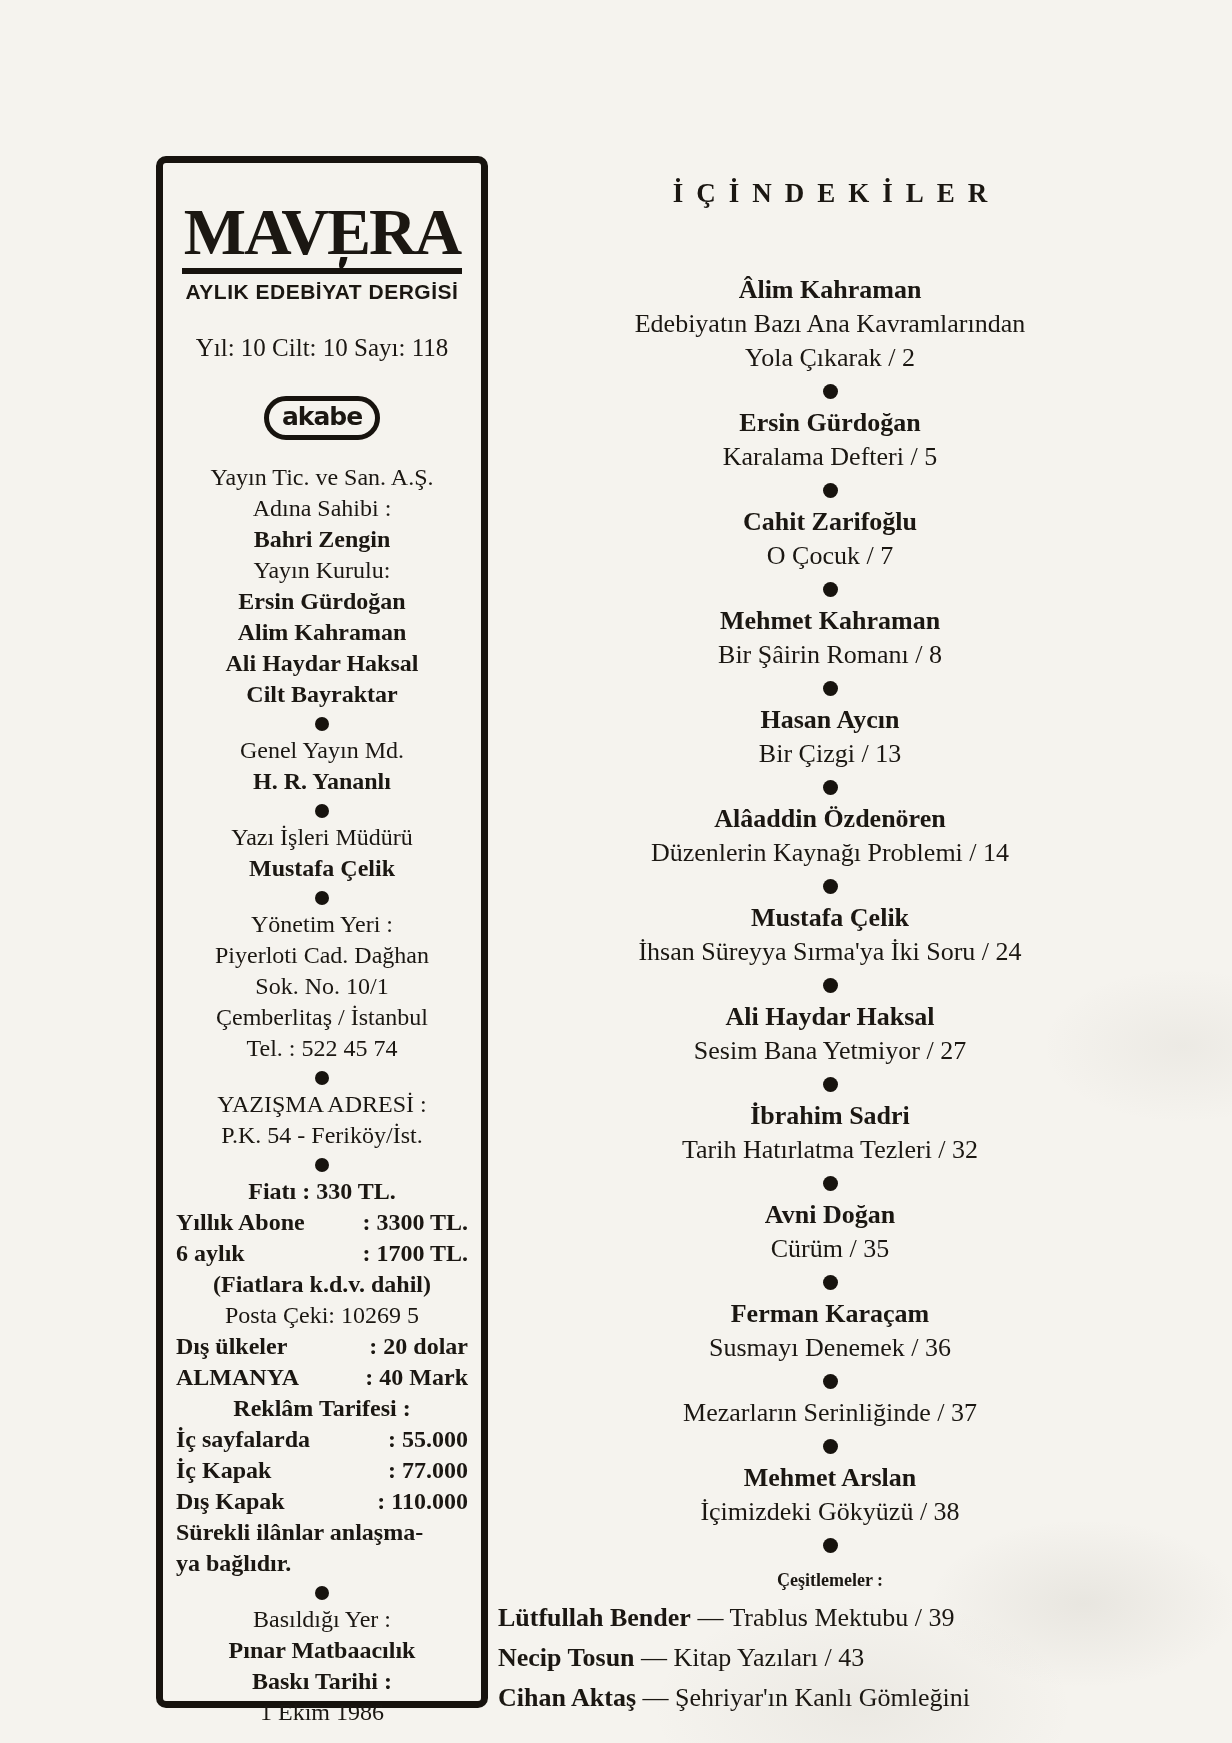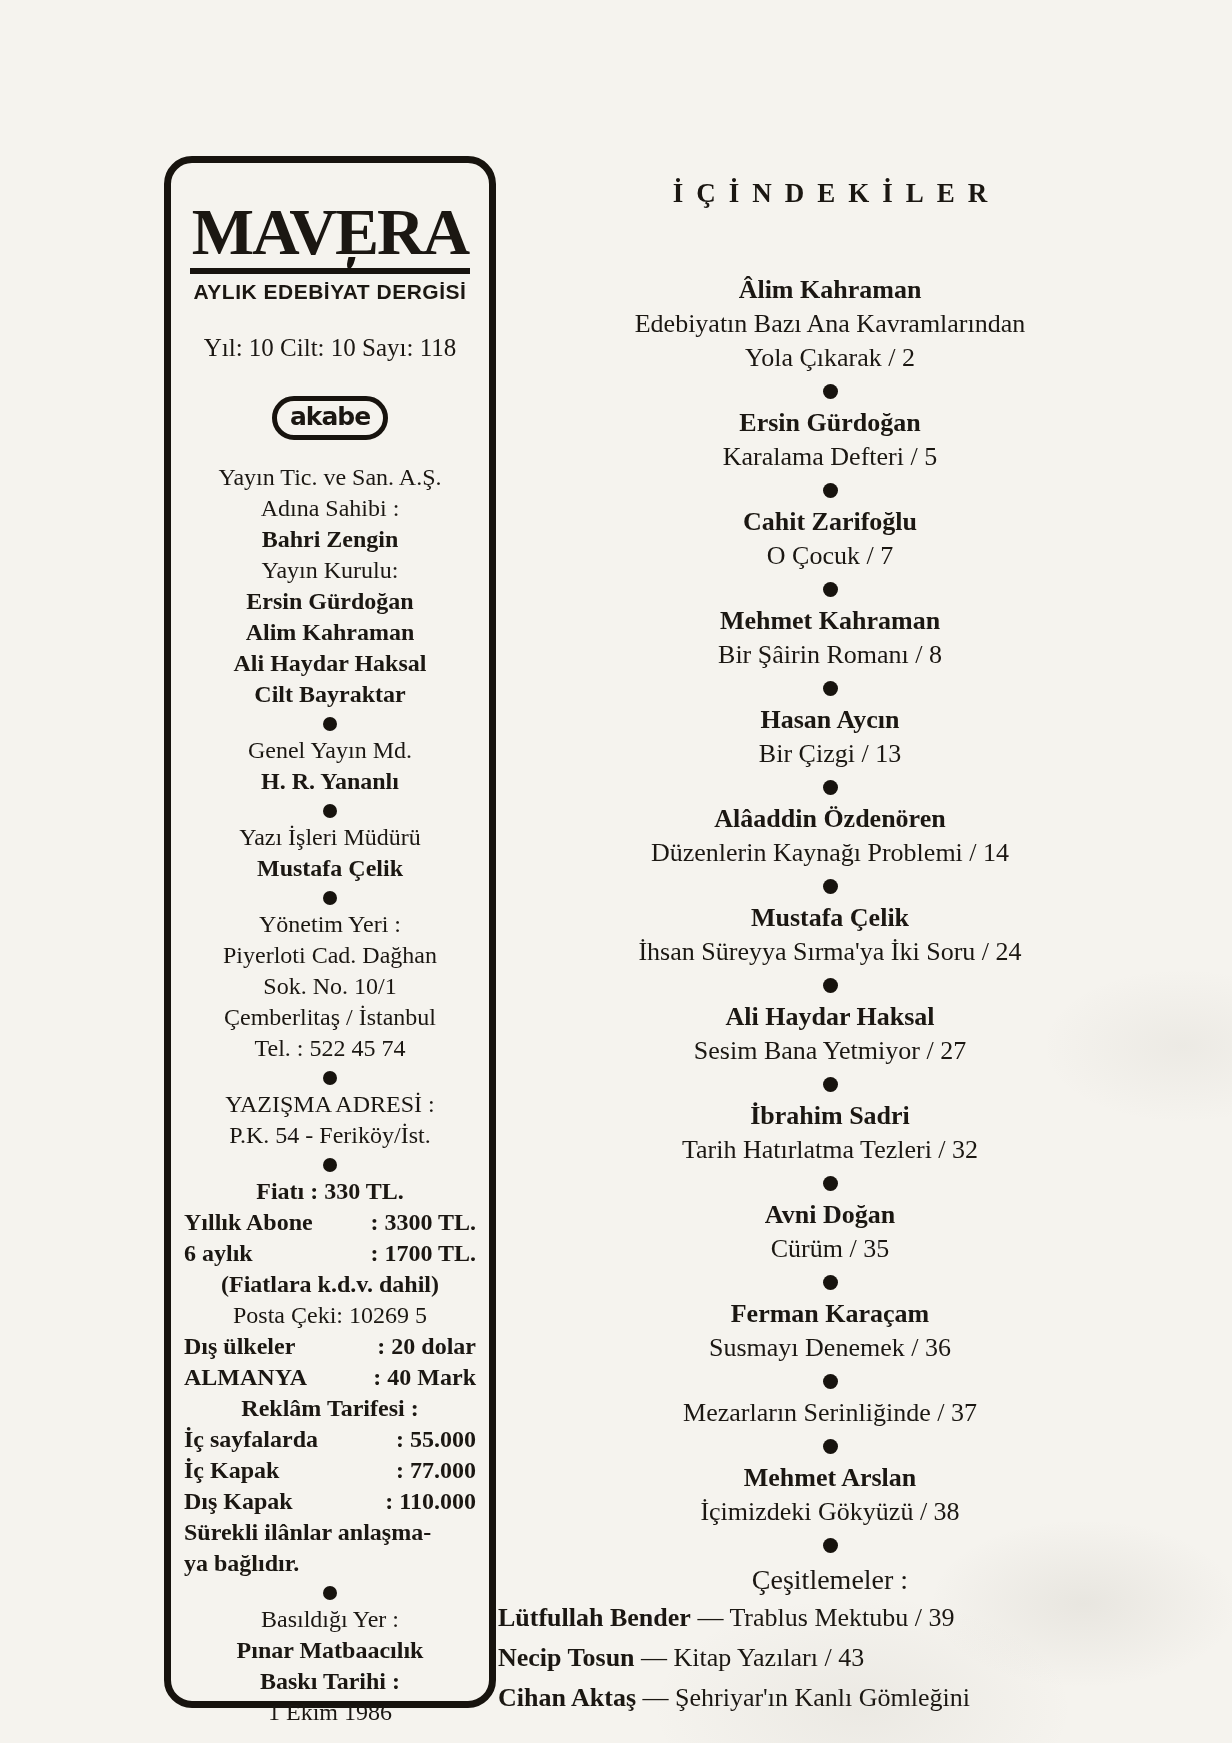--- a/index.html
+++ b/index.html
@@ -11,22 +11,22 @@
       radial-gradient(300px 160px at 70% 98%, rgba(120,115,100,.08), rgba(0,0,0,0) 70%),
       radial-gradient(200px 110px at 96% 60%, rgba(120,115,100,.07), rgba(0,0,0,0) 70%),
       #f5f3ee;
     font-family:"Liberation Serif", serif;
     color:#1b1712;
     overflow:hidden;
   }
 
   
   .masthead-box {
-    position:absolute; left:164px; top:156px; width:332px; height:1552px;
-    border:7px solid #17130e; border-radius:28px;
+    position:absolute; left:156px; top:156px; width:332px; height:1552px;
+    border:7px solid #17130e; border-radius:10px;
     padding:28px 13px 0 13px;
     text-align:center;
   }
   .logo-wrap { text-align:center; margin-top:8px; }
   .logo {
     display:inline-block; position:relative;
     font-family:"Liberation Serif", serif; font-weight:700;
     font-size:66px; line-height:1; letter-spacing:-2px;
     border-bottom:6px solid #17130e; padding:0 2px 3px 2px;
   }
@@ -66,21 +66,21 @@
   
   .contents { position:absolute; left:498px; top:178px; width:664px; text-align:center; }
   .c-title { font-weight:700; font-size:27px; letter-spacing:13px; margin-left:13px; }
   .c-entries { margin-top:62px; }
   .entry { padding-top:2px; }
   .entry .author { font-weight:700; font-size:26px; line-height:34px; }
   .entry .t-line { font-size:26px; line-height:34px; }
   .contents .bullet-row { line-height:22px; padding:4px 0 3px 0; }
   .contents .dot { width:15px; height:15px; }
   .misc { margin-top:4px; }
-  .misc-heading { font-weight:400; font-size:28px; line-height:36px; }
+  .misc-heading { font-weight:700; font-size:18px; line-height:36px; }
   .misc-item { text-align:left; font-size:26px; line-height:40px; }
   .misc-item .m-author { font-weight:700; }
 </style>
 </head>
 <body>
 
 <div class="masthead-box">
   <div class="logo-wrap">
     <span class="logo">MAVERA</span>
   </div>

